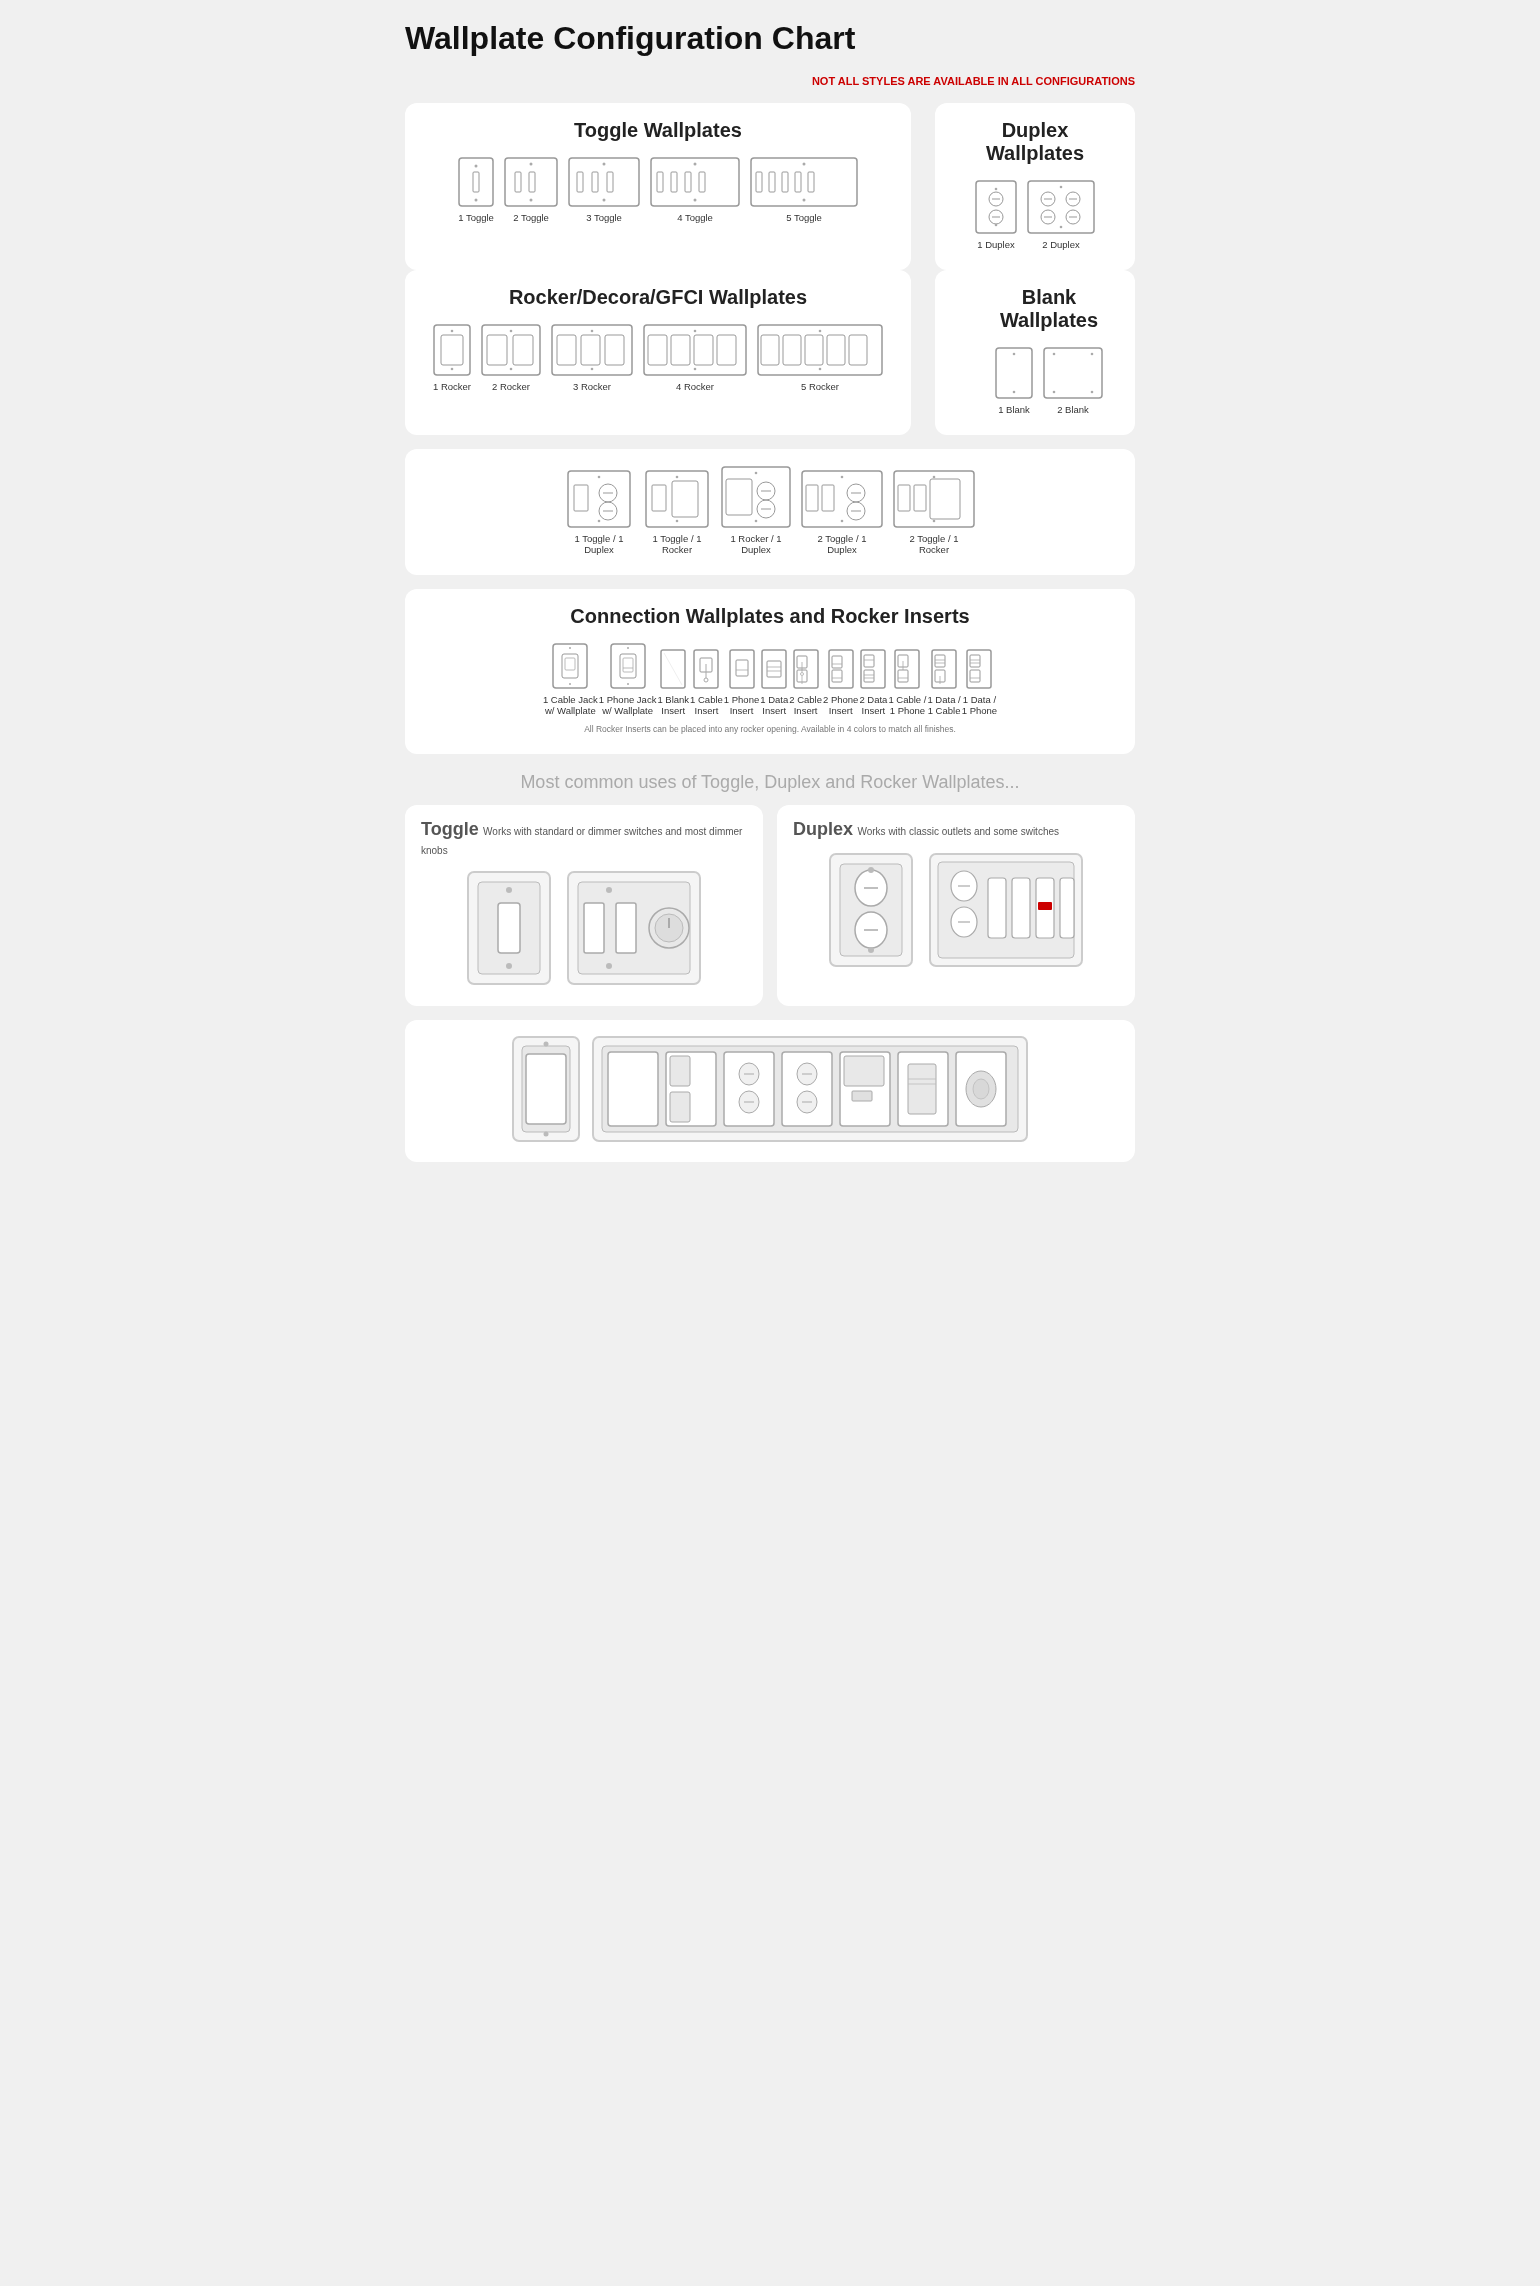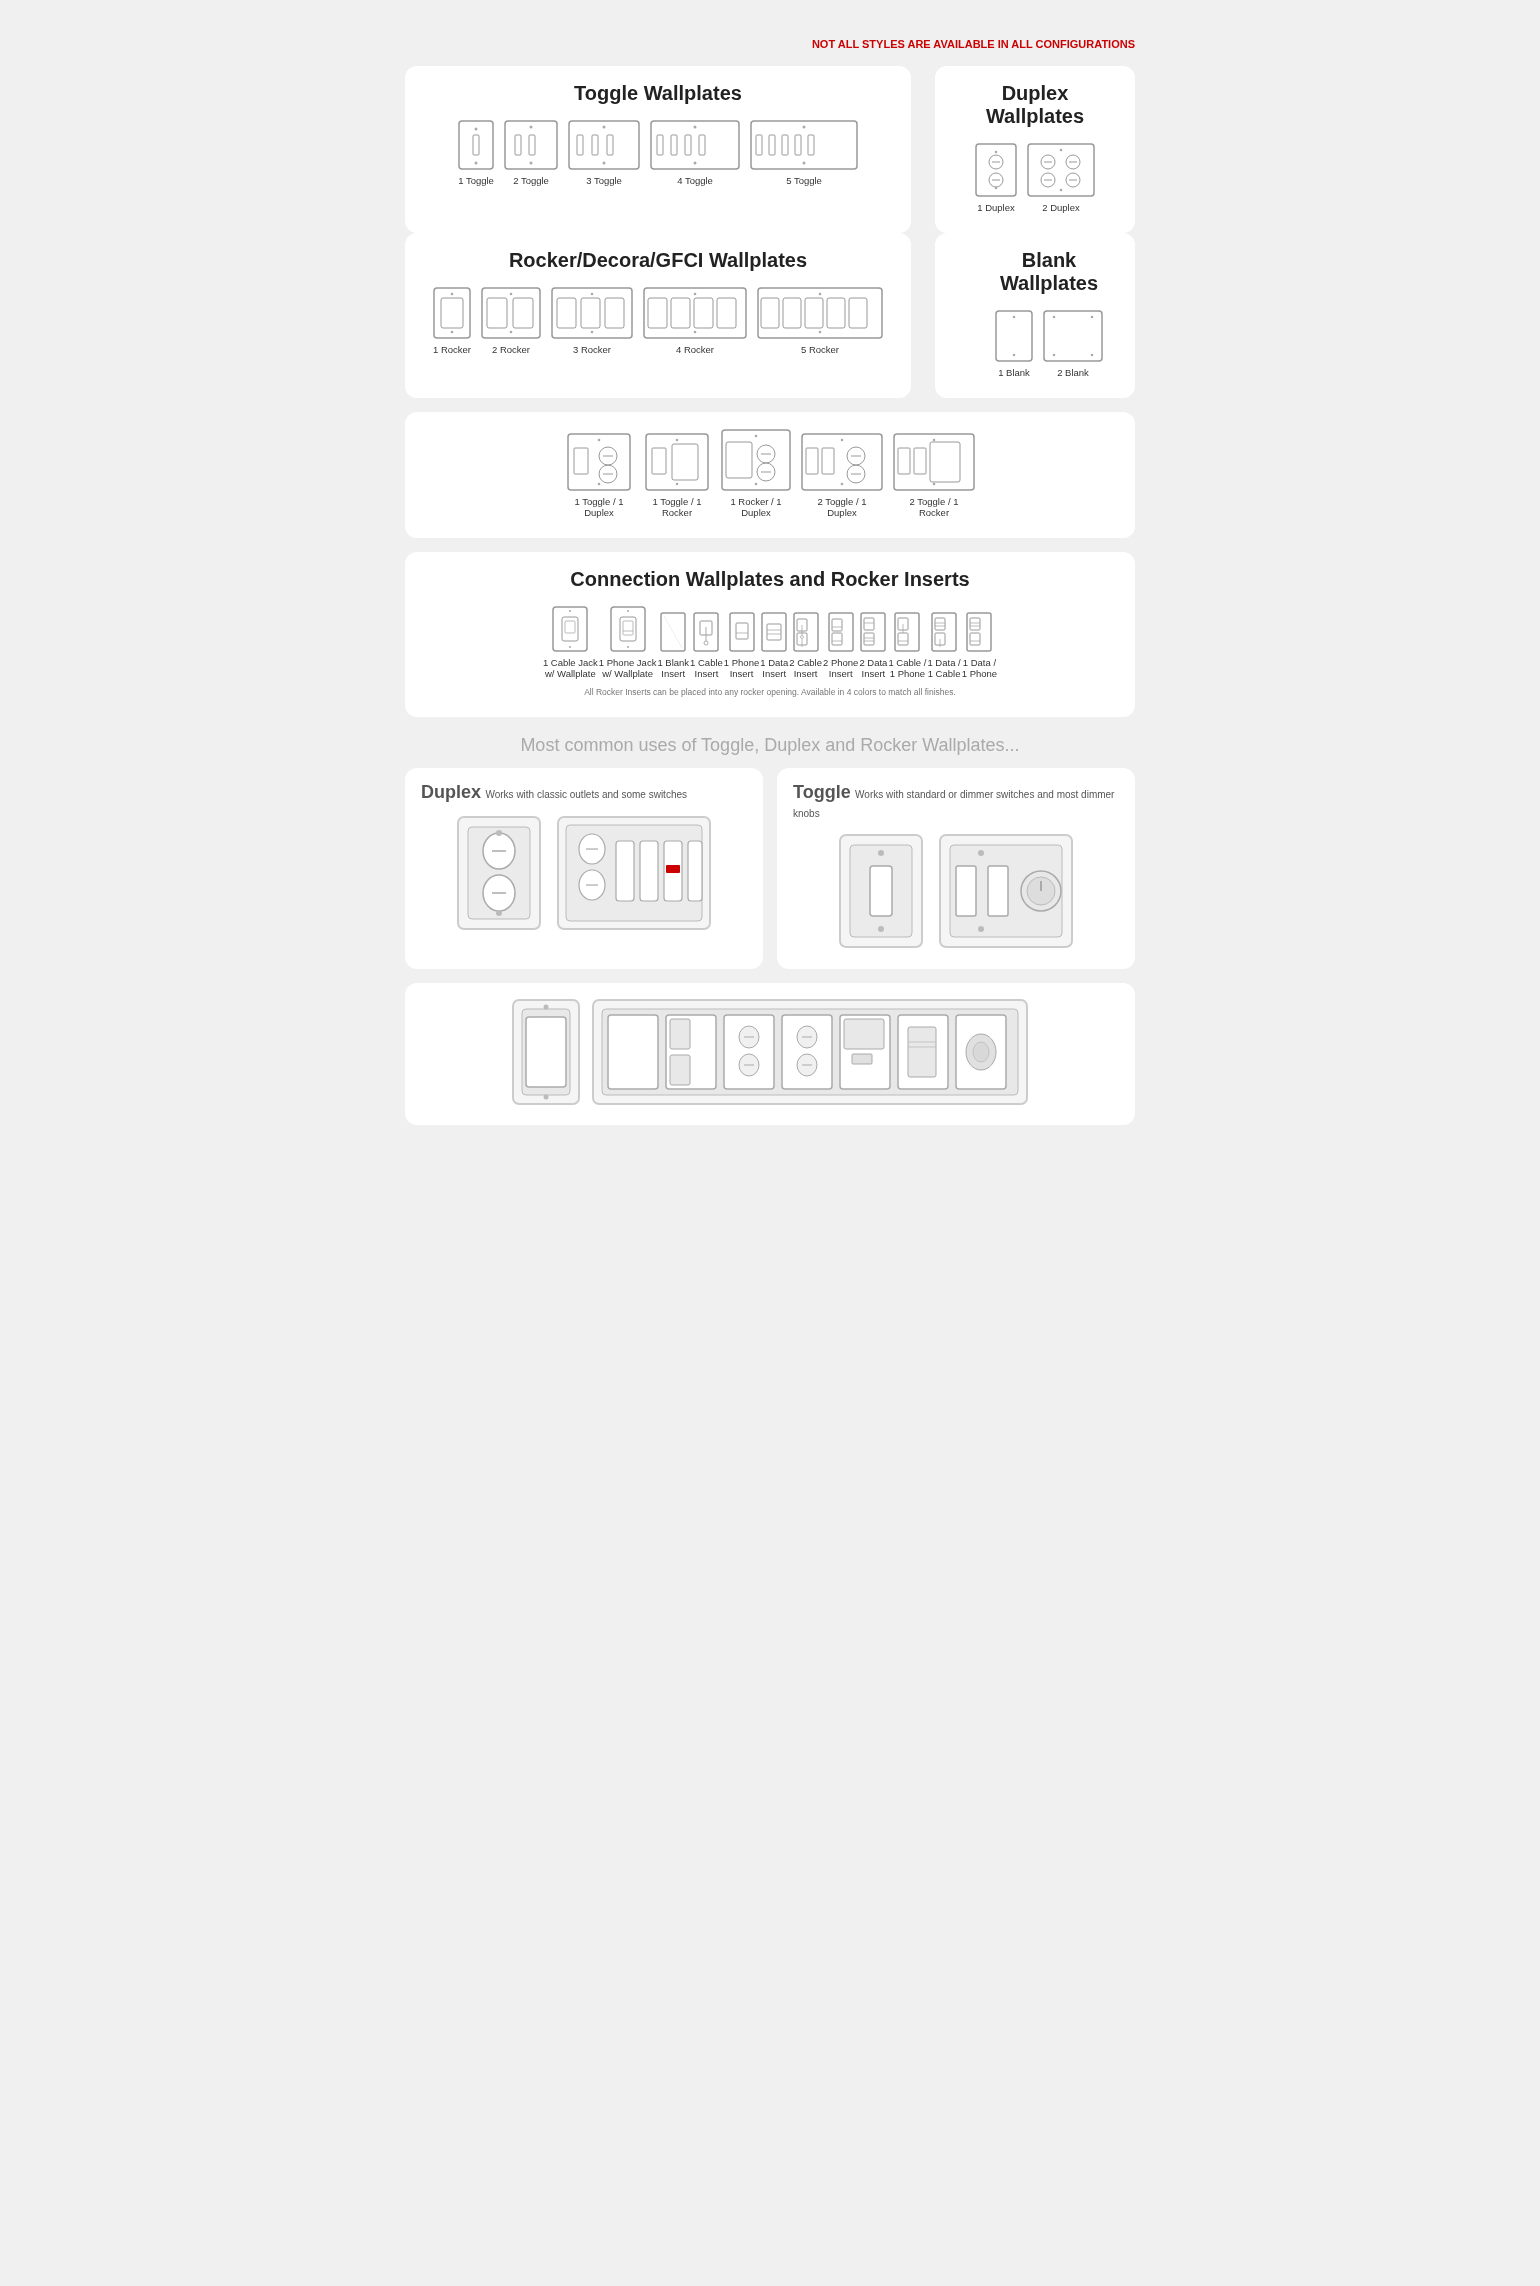--- a/index.html
+++ b/index.html
@@ -108,20 +108,21 @@
     }
     .two-col-use .use-card {
       flex: 1;
       margin-bottom: 0;
     }
   </style>
 </head>
 <body>
 
 <div class="header-row">
+  <span class="page-title">Wallplate Configuration Chart</span>
   <span class="subtitle-warning">NOT ALL STYLES ARE AVAILABLE IN ALL CONFIGURATIONS</span>
 </div>
 
 <div class="two-col">
 
   <div class="section-card">
     <div class="section-title">Toggle Wallplates</div>
     <div class="items-row">
 
       <div class="item">
@@ -537,61 +538,20 @@
   </div>
   <p class="section-note">All Rocker Inserts can be placed into any rocker opening. Available in 4 colors to match all finishes.</p>
 </div>
 
 <div class="common-uses-title">Most common uses of Toggle, Duplex and Rocker Wallplates...</div>
 
 <div class="two-col-use" style="margin-bottom:14px;">
 
   <div class="use-card">
     <div class="use-card-title">
-      <span style="font-size:18px; font-weight:bold;">Duplex</span>
-      <span style="font-size:10px; font-weight:normal; color:#555;">Works with classic outlets and some switches</span>
-    </div>
-    <div class="use-inner">
-
-      <svg width="90" height="120" viewBox="0 0 90 120" fill="none">
-        <rect x="4" y="4" width="82" height="112" rx="6" fill="#f5f5f5" stroke="#ccc" stroke-width="2"></rect>
-        <rect x="14" y="14" width="62" height="92" rx="4" fill="#ebebeb" stroke="#bbb" stroke-width="1"></rect>
-
-        <ellipse cx="45" cy="38" rx="16" ry="18" fill="#fff" stroke="#aaa" stroke-width="1.5"></ellipse>
-        <line x1="38" y1="38" x2="52" y2="38" stroke="#aaa" stroke-width="1.5"></line>
-
-        <ellipse cx="45" cy="80" rx="16" ry="18" fill="#fff" stroke="#aaa" stroke-width="1.5"></ellipse>
-        <line x1="38" y1="80" x2="52" y2="80" stroke="#aaa" stroke-width="1.5"></line>
-        <circle cx="45" cy="20" r="3" fill="#bbb"></circle>
-        <circle cx="45" cy="100" r="3" fill="#bbb"></circle>
-      </svg>
-
-      <svg width="160" height="120" viewBox="0 0 160 120" fill="none">
-        <rect x="4" y="4" width="152" height="112" rx="6" fill="#f5f5f5" stroke="#ccc" stroke-width="2"></rect>
-        <rect x="12" y="12" width="136" height="96" rx="4" fill="#ebebeb" stroke="#bbb" stroke-width="1"></rect>
-
-        <ellipse cx="38" cy="36" rx="13" ry="15" fill="#fff" stroke="#aaa" stroke-width="1.2"></ellipse>
-        <line x1="32" y1="36" x2="44" y2="36" stroke="#aaa" stroke-width="1.2"></line>
-        <ellipse cx="38" cy="72" rx="13" ry="15" fill="#fff" stroke="#aaa" stroke-width="1.2"></ellipse>
-        <line x1="32" y1="72" x2="44" y2="72" stroke="#aaa" stroke-width="1.2"></line>
-
-        <rect x="62" y="28" width="18" height="60" rx="3" fill="#fff" stroke="#aaa" stroke-width="1.2"></rect>
-
-        <rect x="86" y="28" width="18" height="60" rx="3" fill="#fff" stroke="#aaa" stroke-width="1.2"></rect>
-
-        <rect x="110" y="28" width="18" height="60" rx="3" fill="#fff" stroke="#aaa" stroke-width="1.2"></rect>
-        <rect x="112" y="52" width="14" height="8" rx="1" fill="#cc0000"></rect>
-
-        <rect x="134" y="28" width="14" height="60" rx="3" fill="#fff" stroke="#aaa" stroke-width="1.2"></rect>
-      </svg>
-    </div>
-  </div>
-
-  <div class="use-card">
-    <div class="use-card-title">
       <span style="font-size:18px; font-weight:bold;">Toggle</span>
       <span style="font-size:10px; font-weight:normal; color:#555;">Works with standard or dimmer switches and most dimmer knobs</span>
     </div>
     <div class="use-inner">
 
       <svg width="90" height="120" viewBox="0 0 90 120" fill="none">
         <rect x="4" y="4" width="82" height="112" rx="6" fill="#f5f5f5" stroke="#ccc" stroke-width="2"></rect>
         <rect x="14" y="14" width="62" height="92" rx="4" fill="#ebebeb" stroke="#bbb" stroke-width="1"></rect>
         <rect x="34" y="35" width="22" height="50" rx="3" fill="#fff" stroke="#aaa" stroke-width="1.5"></rect>
         <circle cx="45" cy="22" r="3" fill="#bbb"></circle>
@@ -604,20 +564,61 @@
 
         <rect x="20" y="35" width="20" height="50" rx="2" fill="#fff" stroke="#aaa" stroke-width="1.5"></rect>
 
         <rect x="52" y="35" width="20" height="50" rx="2" fill="#fff" stroke="#aaa" stroke-width="1.5"></rect>
 
         <circle cx="105" cy="60" r="20" fill="#e8e8e8" stroke="#aaa" stroke-width="1.5"></circle>
         <circle cx="105" cy="60" r="14" fill="#ddd" stroke="#bbb" stroke-width="1"></circle>
         <line x1="105" y1="50" x2="105" y2="60" stroke="#aaa" stroke-width="2"></line>
         <circle cx="45" cy="22" r="3" fill="#bbb"></circle>
         <circle cx="45" cy="98" r="3" fill="#bbb"></circle>
+      </svg>
+    </div>
+  </div>
+
+  <div class="use-card">
+    <div class="use-card-title">
+      <span style="font-size:18px; font-weight:bold;">Duplex</span>
+      <span style="font-size:10px; font-weight:normal; color:#555;">Works with classic outlets and some switches</span>
+    </div>
+    <div class="use-inner">
+
+      <svg width="90" height="120" viewBox="0 0 90 120" fill="none">
+        <rect x="4" y="4" width="82" height="112" rx="6" fill="#f5f5f5" stroke="#ccc" stroke-width="2"></rect>
+        <rect x="14" y="14" width="62" height="92" rx="4" fill="#ebebeb" stroke="#bbb" stroke-width="1"></rect>
+
+        <ellipse cx="45" cy="38" rx="16" ry="18" fill="#fff" stroke="#aaa" stroke-width="1.5"></ellipse>
+        <line x1="38" y1="38" x2="52" y2="38" stroke="#aaa" stroke-width="1.5"></line>
+
+        <ellipse cx="45" cy="80" rx="16" ry="18" fill="#fff" stroke="#aaa" stroke-width="1.5"></ellipse>
+        <line x1="38" y1="80" x2="52" y2="80" stroke="#aaa" stroke-width="1.5"></line>
+        <circle cx="45" cy="20" r="3" fill="#bbb"></circle>
+        <circle cx="45" cy="100" r="3" fill="#bbb"></circle>
+      </svg>
+
+      <svg width="160" height="120" viewBox="0 0 160 120" fill="none">
+        <rect x="4" y="4" width="152" height="112" rx="6" fill="#f5f5f5" stroke="#ccc" stroke-width="2"></rect>
+        <rect x="12" y="12" width="136" height="96" rx="4" fill="#ebebeb" stroke="#bbb" stroke-width="1"></rect>
+
+        <ellipse cx="38" cy="36" rx="13" ry="15" fill="#fff" stroke="#aaa" stroke-width="1.2"></ellipse>
+        <line x1="32" y1="36" x2="44" y2="36" stroke="#aaa" stroke-width="1.2"></line>
+        <ellipse cx="38" cy="72" rx="13" ry="15" fill="#fff" stroke="#aaa" stroke-width="1.2"></ellipse>
+        <line x1="32" y1="72" x2="44" y2="72" stroke="#aaa" stroke-width="1.2"></line>
+
+        <rect x="62" y="28" width="18" height="60" rx="3" fill="#fff" stroke="#aaa" stroke-width="1.2"></rect>
+
+        <rect x="86" y="28" width="18" height="60" rx="3" fill="#fff" stroke="#aaa" stroke-width="1.2"></rect>
+
+        <rect x="110" y="28" width="18" height="60" rx="3" fill="#fff" stroke="#aaa" stroke-width="1.2"></rect>
+        <rect x="112" y="52" width="14" height="8" rx="1" fill="#cc0000"></rect>
+
+        <rect x="134" y="28" width="14" height="60" rx="3" fill="#fff" stroke="#aaa" stroke-width="1.2"></rect>
       </svg>
     </div>
   </div>
 </div>
 
 <div class="use-card">
   <div class="use-inner" style="flex-wrap:wrap; gap:8px;">
 
     <svg width="72" height="110" viewBox="0 0 72 110" fill="none">
       <rect x="3" y="3" width="66" height="104" rx="6" fill="#f5f5f5" stroke="#ccc" stroke-width="2"></rect>

